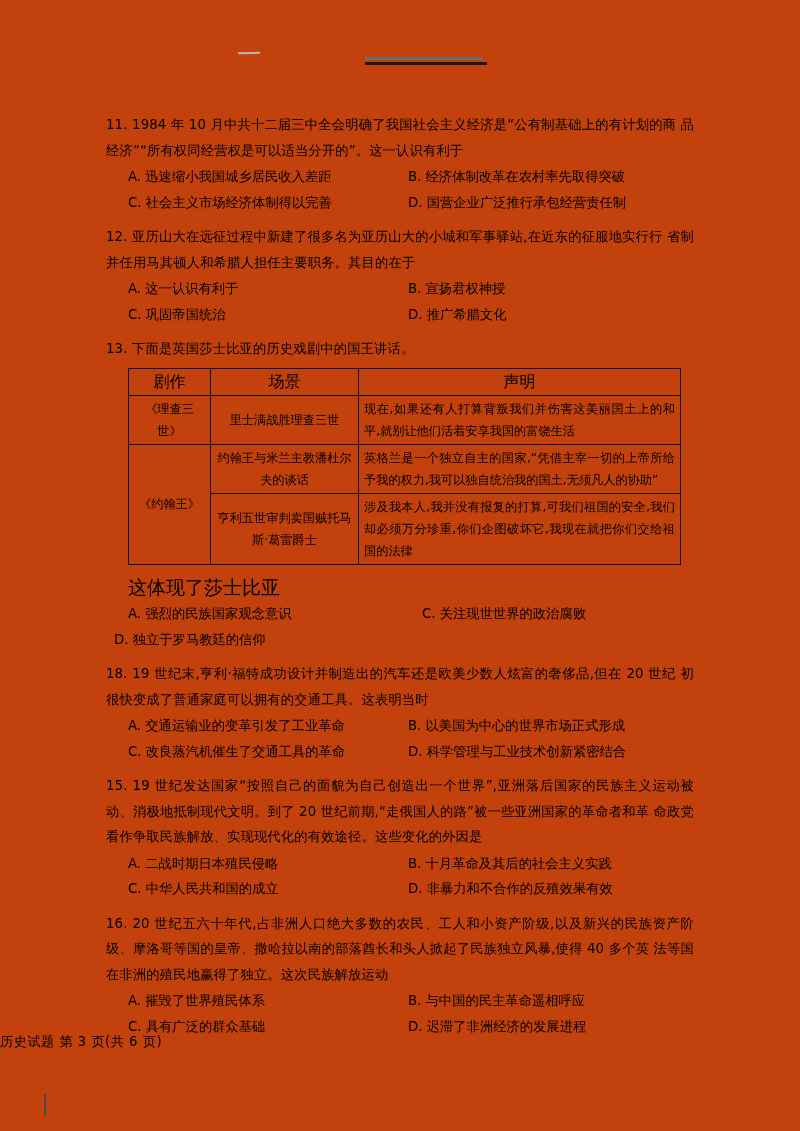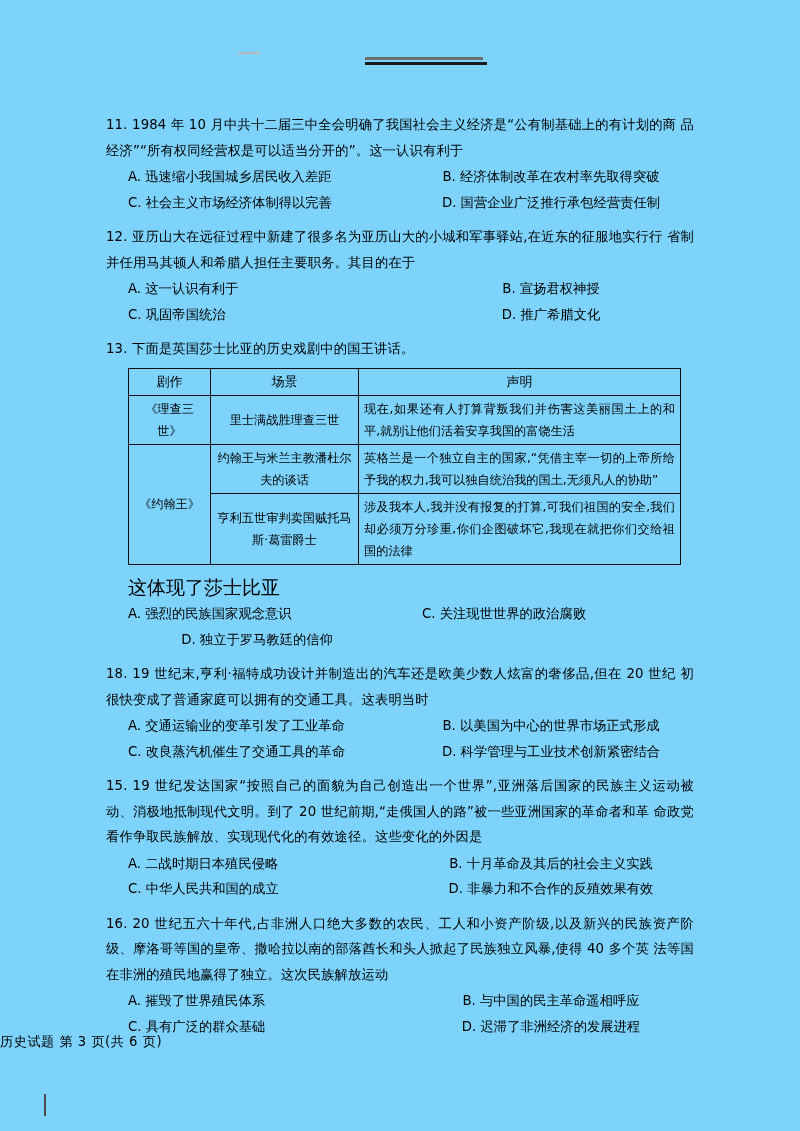--- a/index.html
+++ b/index.html
@@ -12,21 +12,21 @@
     height: 1131px;
     font-family: "DejaVu Sans", "Liberation Sans", sans-serif;
     color: #000;
     position: relative;
     overflow: hidden;
   }
   .page {
     position: relative;
     width: 800px;
     height: 1131px;
-    background: #7dd3fc;
+    background: #c2410c;
   }
   
   .mark-left {
     position: absolute;
     left: 238px;
     top: 52px;
     width: 22px;
     height: 2px;
     background: #b8b8b8;
     transform: rotate(-1deg);
@@ -79,21 +79,20 @@
     margin-top: 1px;
   }
   .opt {
     width: 50%;
     font-size: 13.3px;
     line-height: 25.5px;
     box-sizing: border-box;
   }
   .opt.b, .opt.d {
     padding-left: 8px;
-    text-align: center;
   }
   .opt-indent {
     padding-left: 22px;
   }
 
   
   table.play-table {
     border-collapse: collapse;
     margin: 6px 0 4px 22px;
     width: 552px;
@@ -103,21 +102,21 @@
   table.play-table td {
     border: 1px solid #111;
     font-size: 12.2px;
     line-height: 22px;
     padding: 2px 5px;
     vertical-align: middle;
   }
   table.play-table th {
     text-align: center;
     font-weight: normal;
-    font-size: 13px;
+    font-size: 16px;
   }
   col.c1 { width: 82px; }
   col.c2 { width: 148px; }
   col.c3 { width: 322px; }
   td.center {
     text-align: center;
   }
   td.statement {
     text-align: justify;
     line-height: 22.5px;

